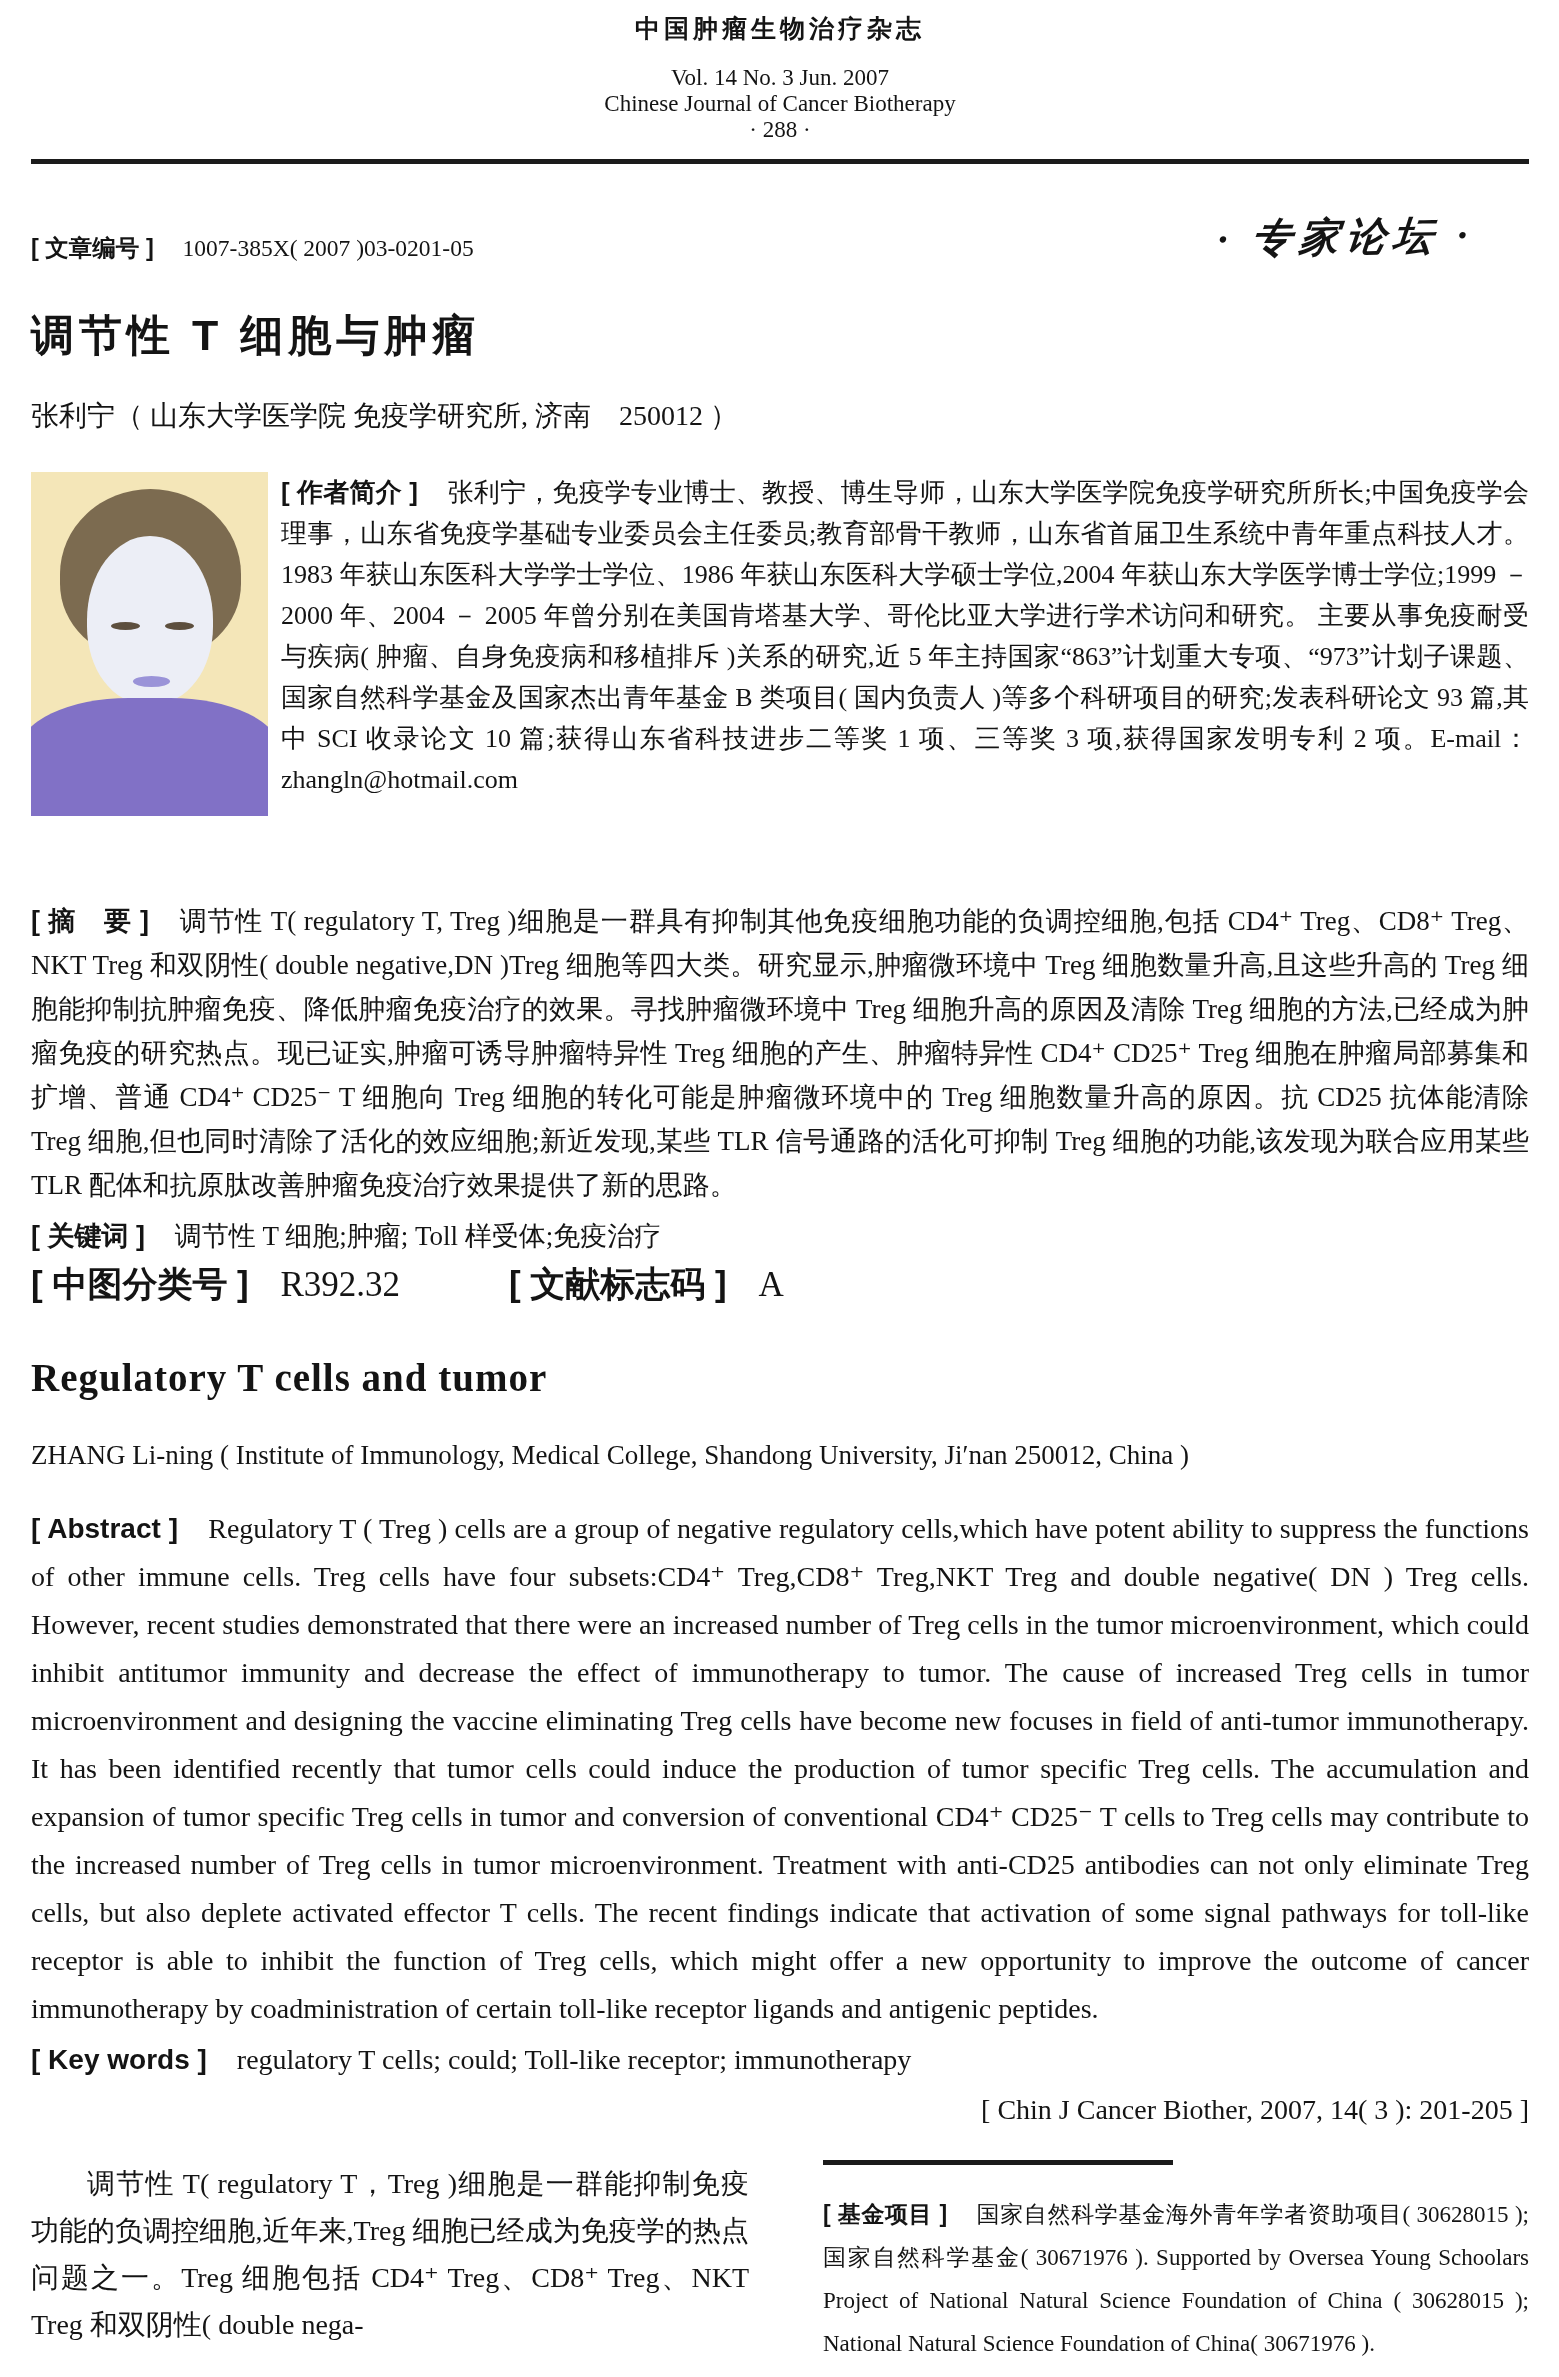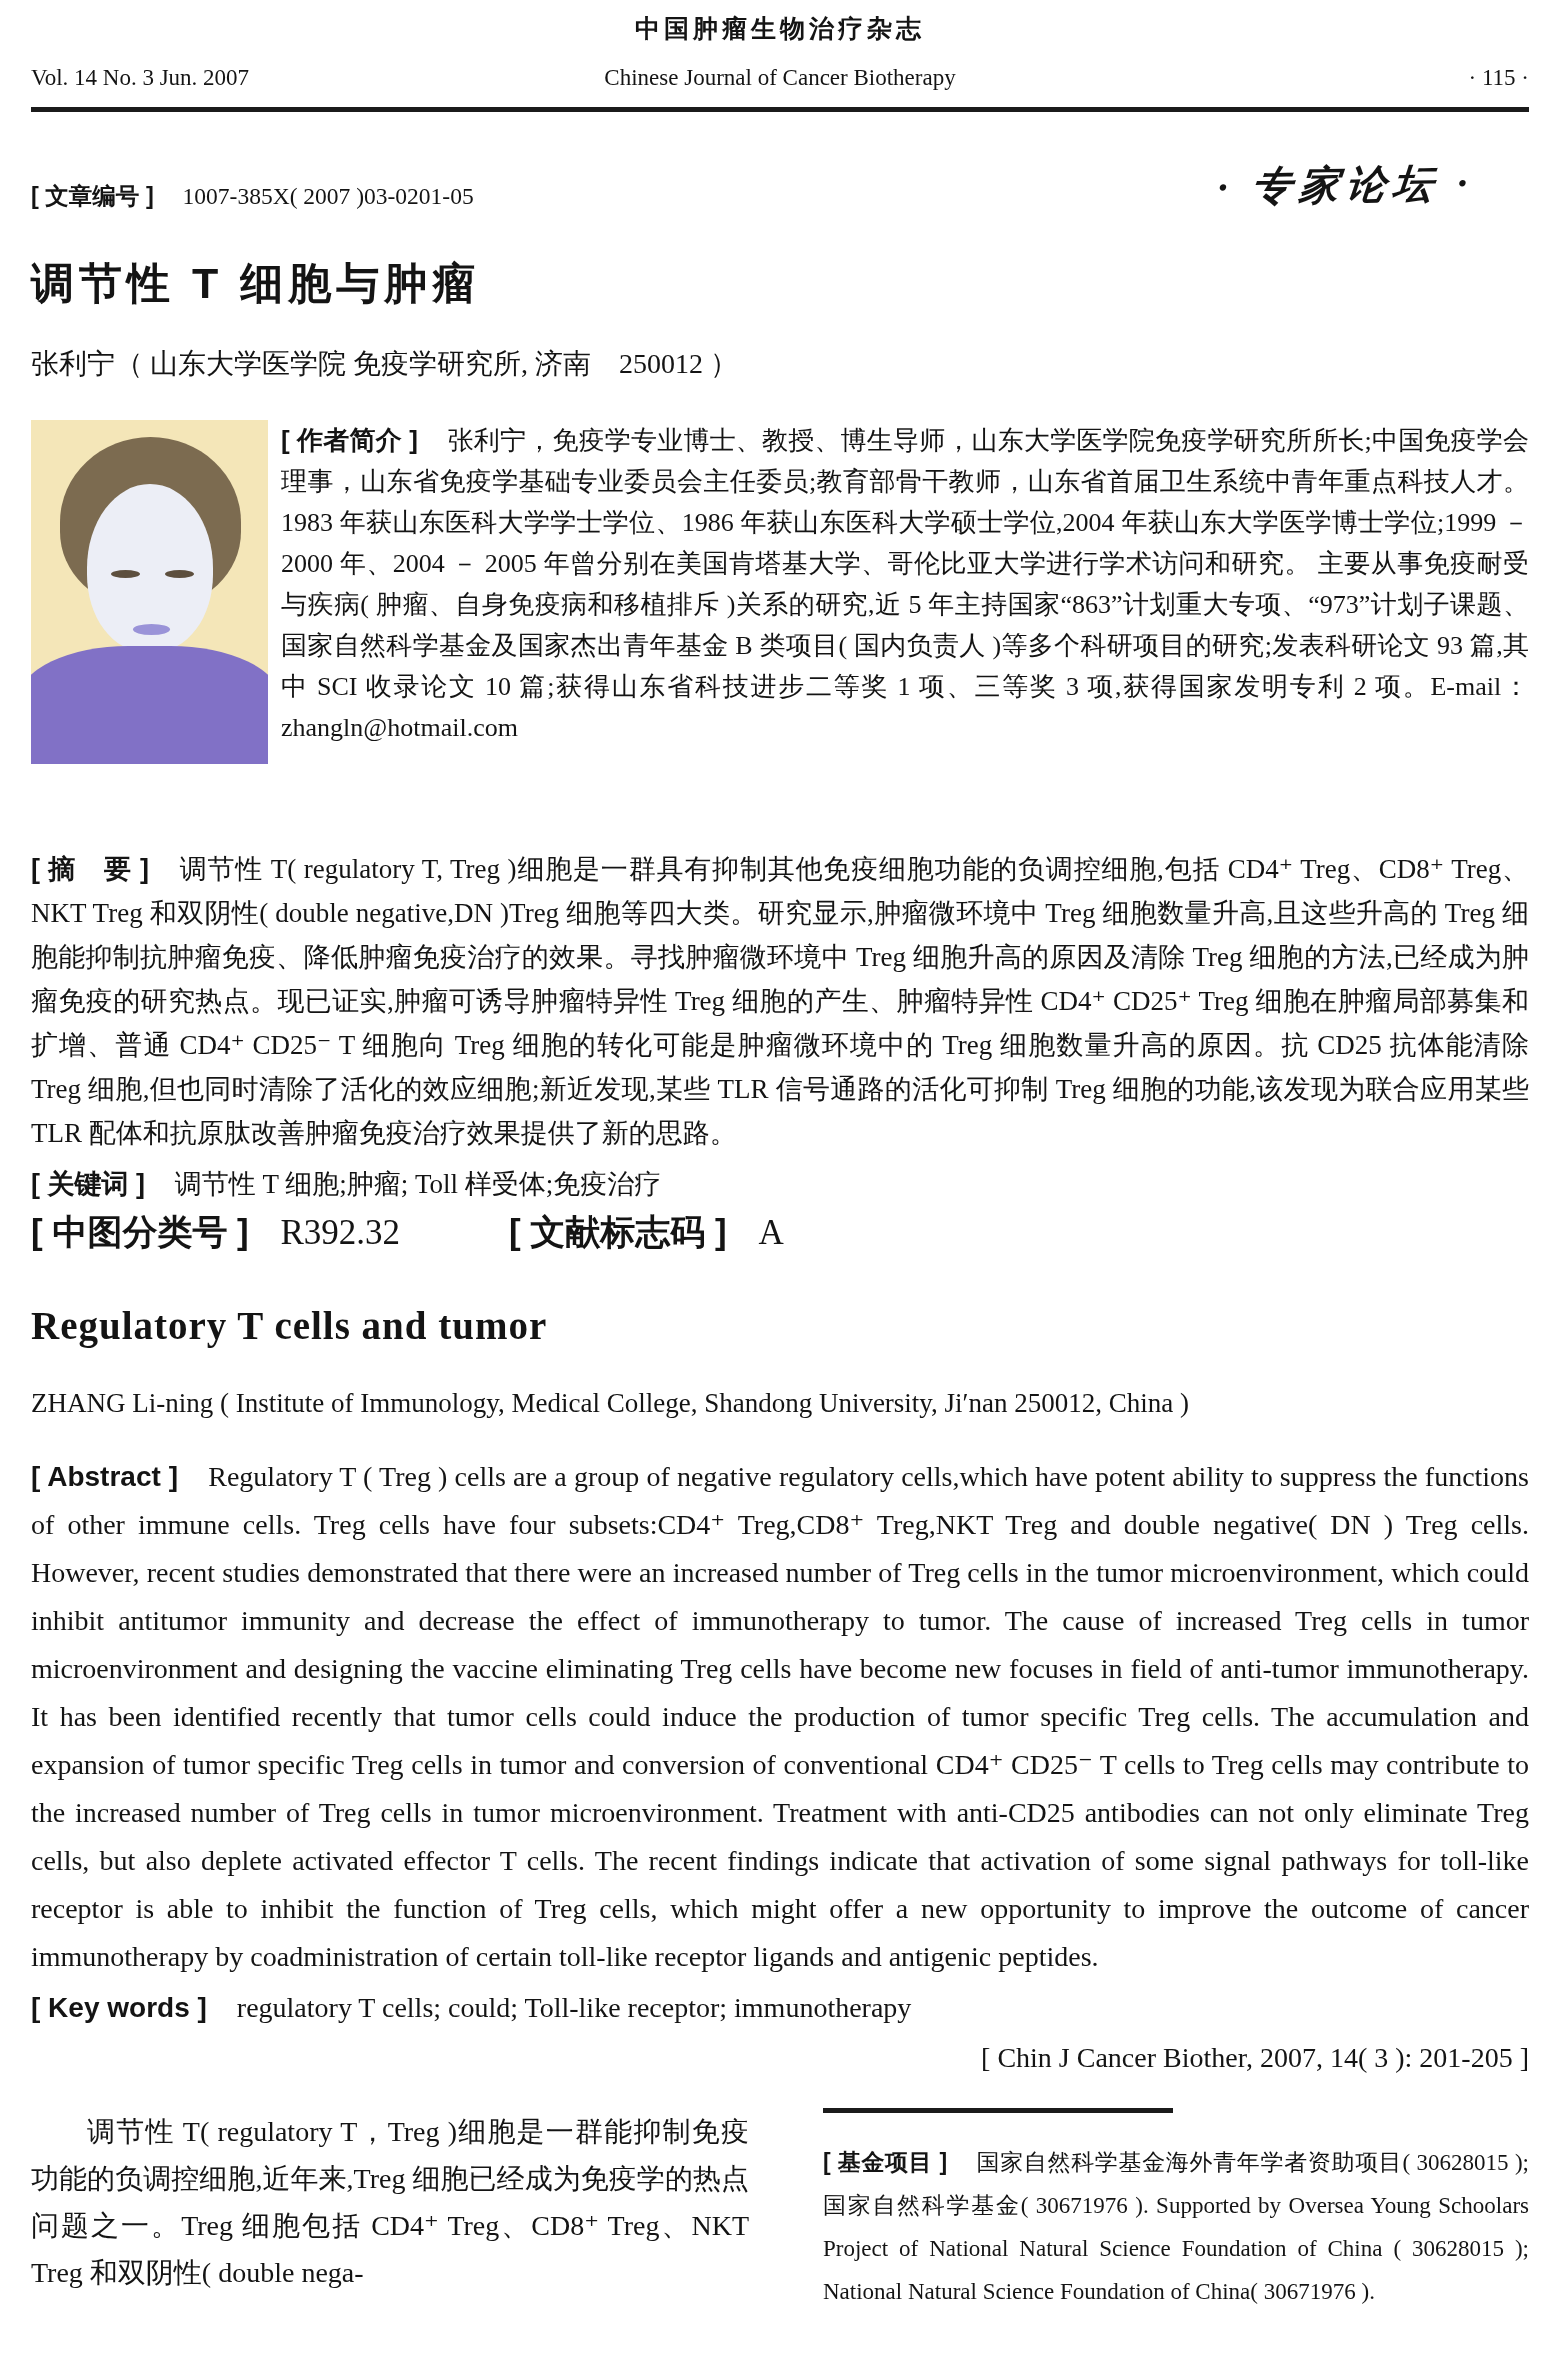--- a/index.html
+++ b/index.html
@@ -4,21 +4,21 @@
 <style>
   html,body{margin:0;padding:0;background:#ffffff;}
   body{
     width:1560px;height:2377px;box-sizing:border-box;
     padding:0 31px;overflow:hidden;color:#141414;
     font-family:"Liberation Serif","DejaVu Serif",serif;
   }
   .center{text-align:center;}
   
   .journal-cn{margin-top:12px;font-size:25px;letter-spacing:4px;font-weight:bold;}
-  .head-row{display:flex;align-items:flex-start;margin-top:20px;font-size:23px;}
+  .head-row{display:flex;align-items:center;margin-top:20px;font-size:23px;flex-direction:column;}
   .head-row .cell{flex:1;}
   .head-row .mid{text-align:center;flex:1.4;}
   .head-row .right{text-align:right;}
   .rule{height:4.5px;background:#1b1b1b;margin-top:16px;}
   
   .meta-row{display:flex;justify-content:space-between;align-items:flex-end;margin-top:45px;}
   .article-no{font-size:23.5px;}
   .lbl{font-weight:bold;font-family:"Liberation Sans","DejaVu Sans",sans-serif;}
   .banner{
     font-size:40px;font-weight:bold;font-style:italic;letter-spacing:7px;
@@ -61,21 +61,21 @@
   .fn-text{font-size:23px;line-height:43px;text-align:justify;}
 </style>
 </head>
 <body>
 
 <div class="journal-cn center">中国肿瘤生物治疗杂志</div>
 
 <div class="head-row">
   <span class="cell">Vol. 14  No. 3  Jun. 2007</span>
   <span class="cell mid">Chinese  Journal  of  Cancer  Biotherapy</span>
-  <span class="cell right">· 115 ·</span>
+  <span class="cell right">· 288 ·</span>
 </div>
 
 <div class="rule"></div>
 
 <div class="meta-row">
   <span class="article-no">
     <span class="lbl">[ 文章编号 ]</span>
     <span class="val-gap">1007-385X( 2007 )03-0201-05</span>
   </span>
   <span class="banner">· 专家论坛 ·</span>

